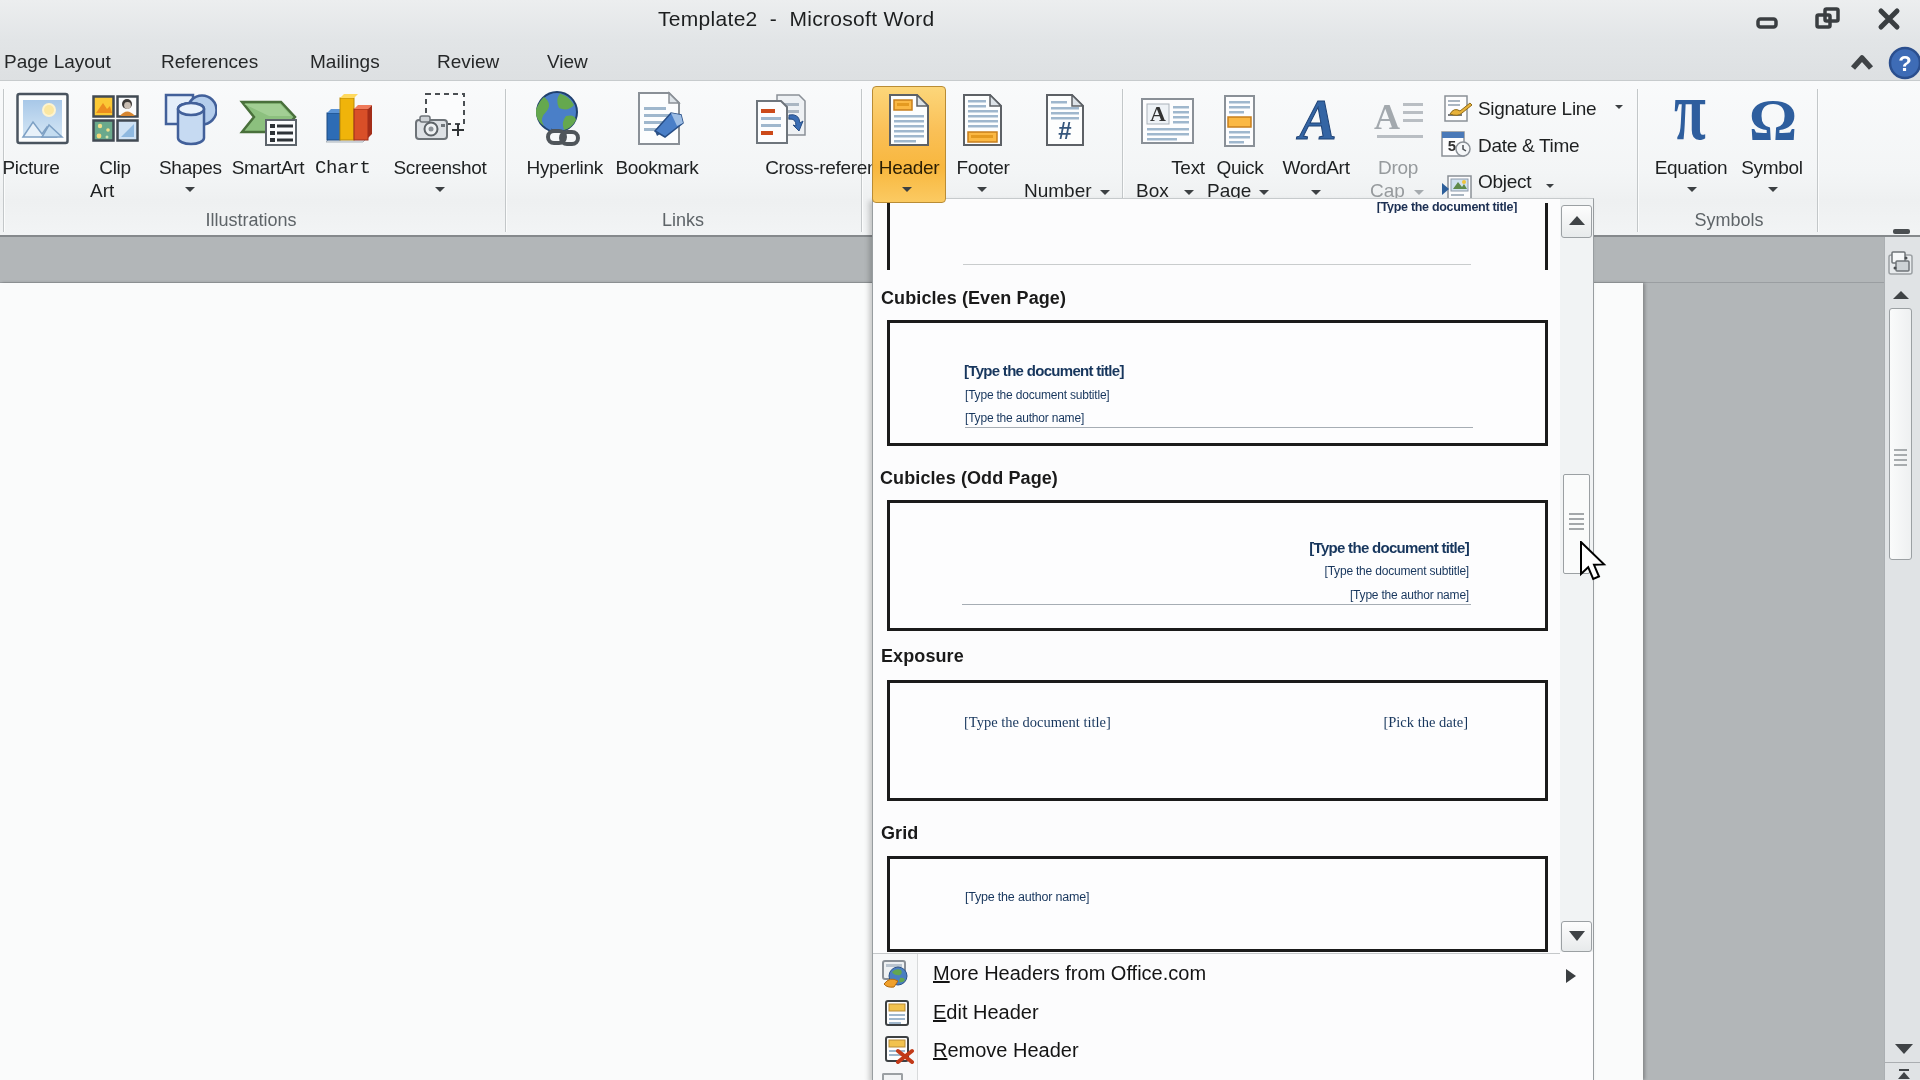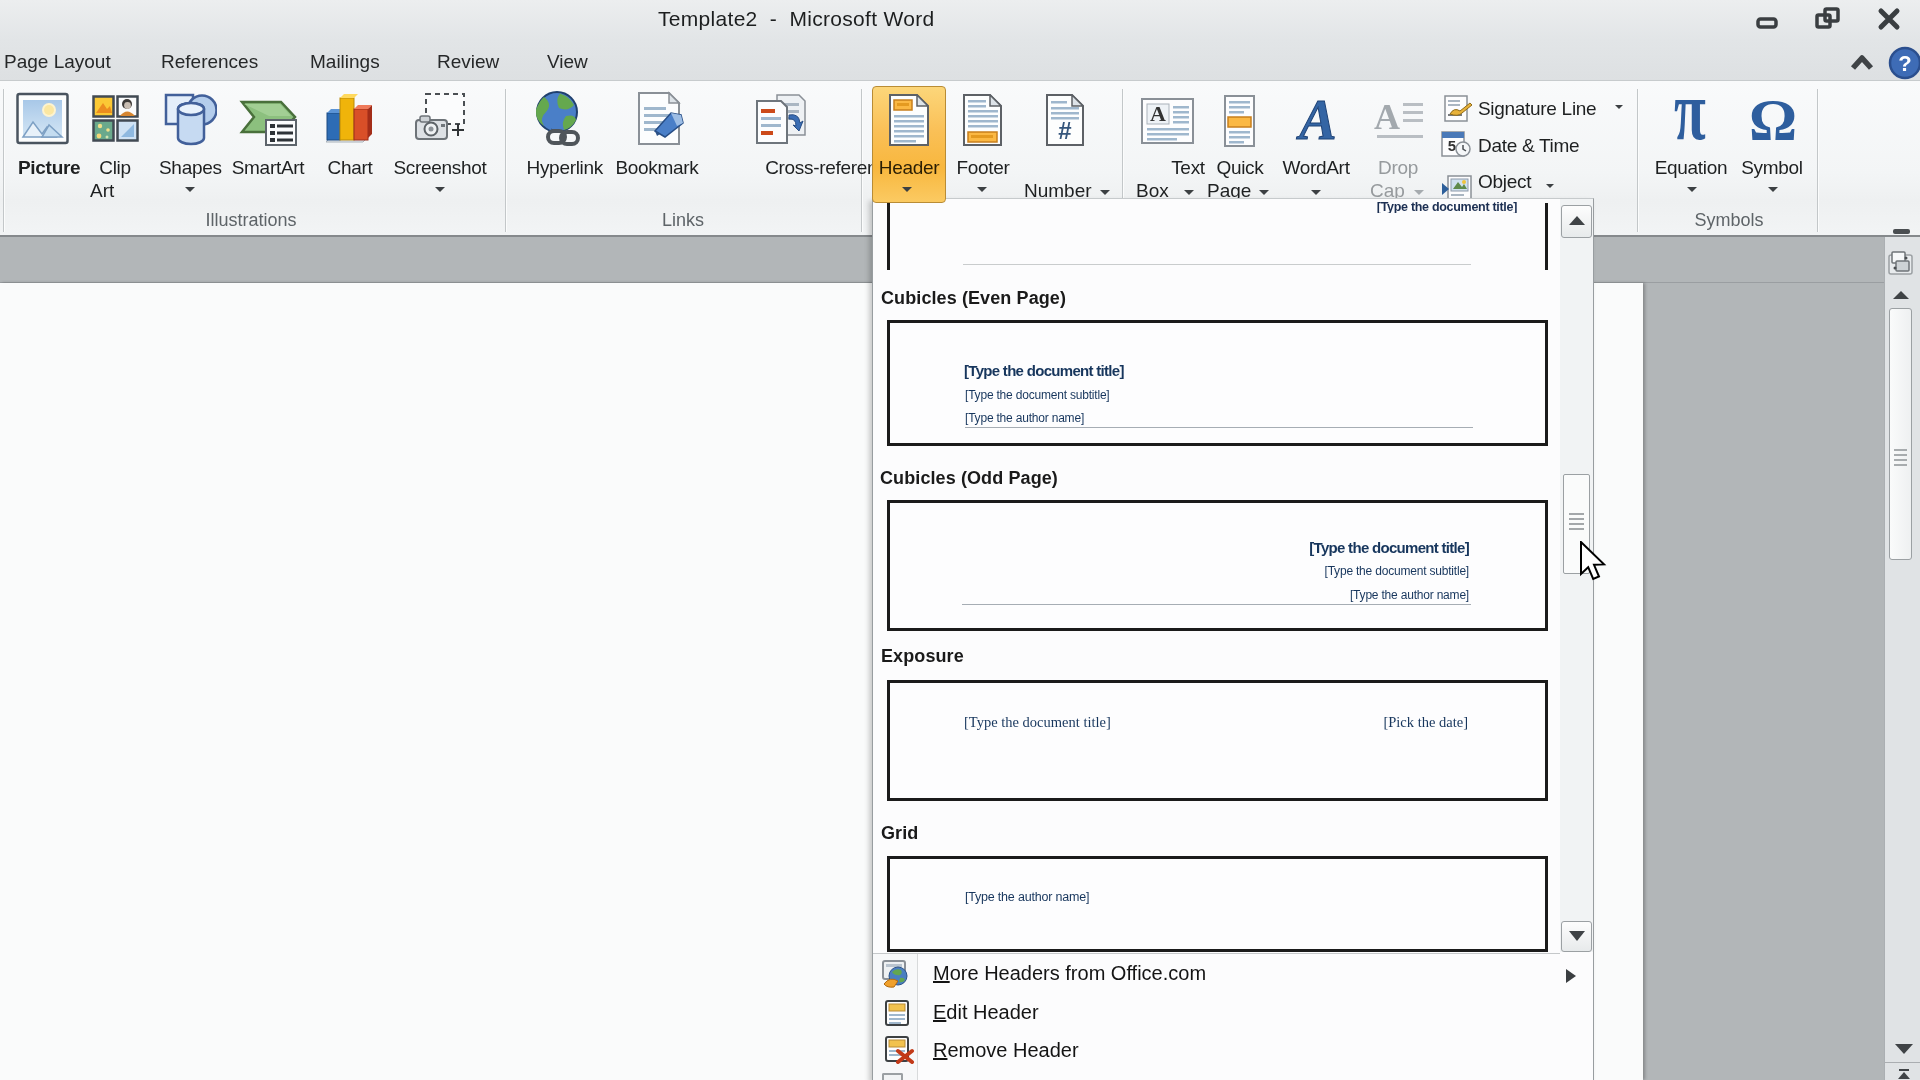--- a/index.html
+++ b/index.html
@@ -125,27 +125,27 @@
 </svg>
 <svg class="abs" style="left:414px;top:92px;" width="52" height="52" viewBox="0 0 52 52">
   <rect x="12" y="2" width="38" height="30" fill="#fbfcfd" stroke="#4a4f53" stroke-width="2" stroke-dasharray="5 4"></rect>
   <path d="M44 32 L44 44 M38 38 L50 38" stroke="#2f3336" stroke-width="2"></path>
   <rect x="2" y="28" width="31" height="19" rx="3" fill="#dde1e5" stroke="#6d7378" stroke-width="2"></rect>
   <rect x="6" y="24" width="10" height="6" rx="2" fill="#cdd2d6" stroke="#6d7378" stroke-width="1.5"></rect>
   <circle cx="17" cy="37" r="6.5" fill="#eef1f3" stroke="#5d6368" stroke-width="2"></circle>
   <circle cx="17" cy="37" r="2.5" fill="#8b9197"></circle>
   <rect x="27" y="32" width="4" height="3" fill="#70767b"></rect>
 </svg>
-<div class="abs biglabel" style="left:18px;width:60px;font-weight:bold;">Picture</div>
+<div class="abs biglabel" style="left:1px;width:60px;">Picture</div>
 <div class="abs biglabel" style="left:90px;width:50px;">Clip</div>
 <div class="abs biglabel2" style="left:90px;width:50px;">Art</div>
 <div class="abs biglabel" style="left:159px;width:62px;">Shapes</div>
 <div class="dar" style="left:185px;top:187px;"></div>
 <div class="abs biglabel" style="left:230px;width:76px;">SmartArt</div>
-<div class="abs biglabel" style="left:326px;width:48px;">Chart</div>
+<div class="abs biglabel" style="left:315px;width:48px;font-family:Liberation Mono, monospace;">Chart</div>
 <div class="abs biglabel" style="left:392px;width:96px;">Screenshot</div>
 <div class="dar" style="left:435px;top:187px;"></div>
 <div class="abs grouplabel" style="left:199px;top:210px;width:104px;">Illustrations</div>
 
 <svg class="abs" style="left:531px;top:91px;" width="53" height="56" viewBox="0 0 53 56">
   <circle cx="26" cy="21" r="20" fill="#4a7fc8" stroke="#20406e" stroke-width="2"></circle>
   <path d="M13 6 Q22 13 15 21 Q8 27 13 35 Q4 29 5 19 Q8 10 13 6 Z" fill="#65a84e"></path>
   <path d="M29 2.5 Q39 6 43 14 Q37 21 28 17 Q24 9 29 2.5 Z" fill="#65a84e"></path>
   <path d="M35 25 Q44 23 45 29 Q41 37 33 39 Q30 31 35 25 Z" fill="#65a84e"></path>
   <path d="M20 38 Q26 42 34 40" fill="none" stroke="#2c4f85" stroke-width="1"></path>

